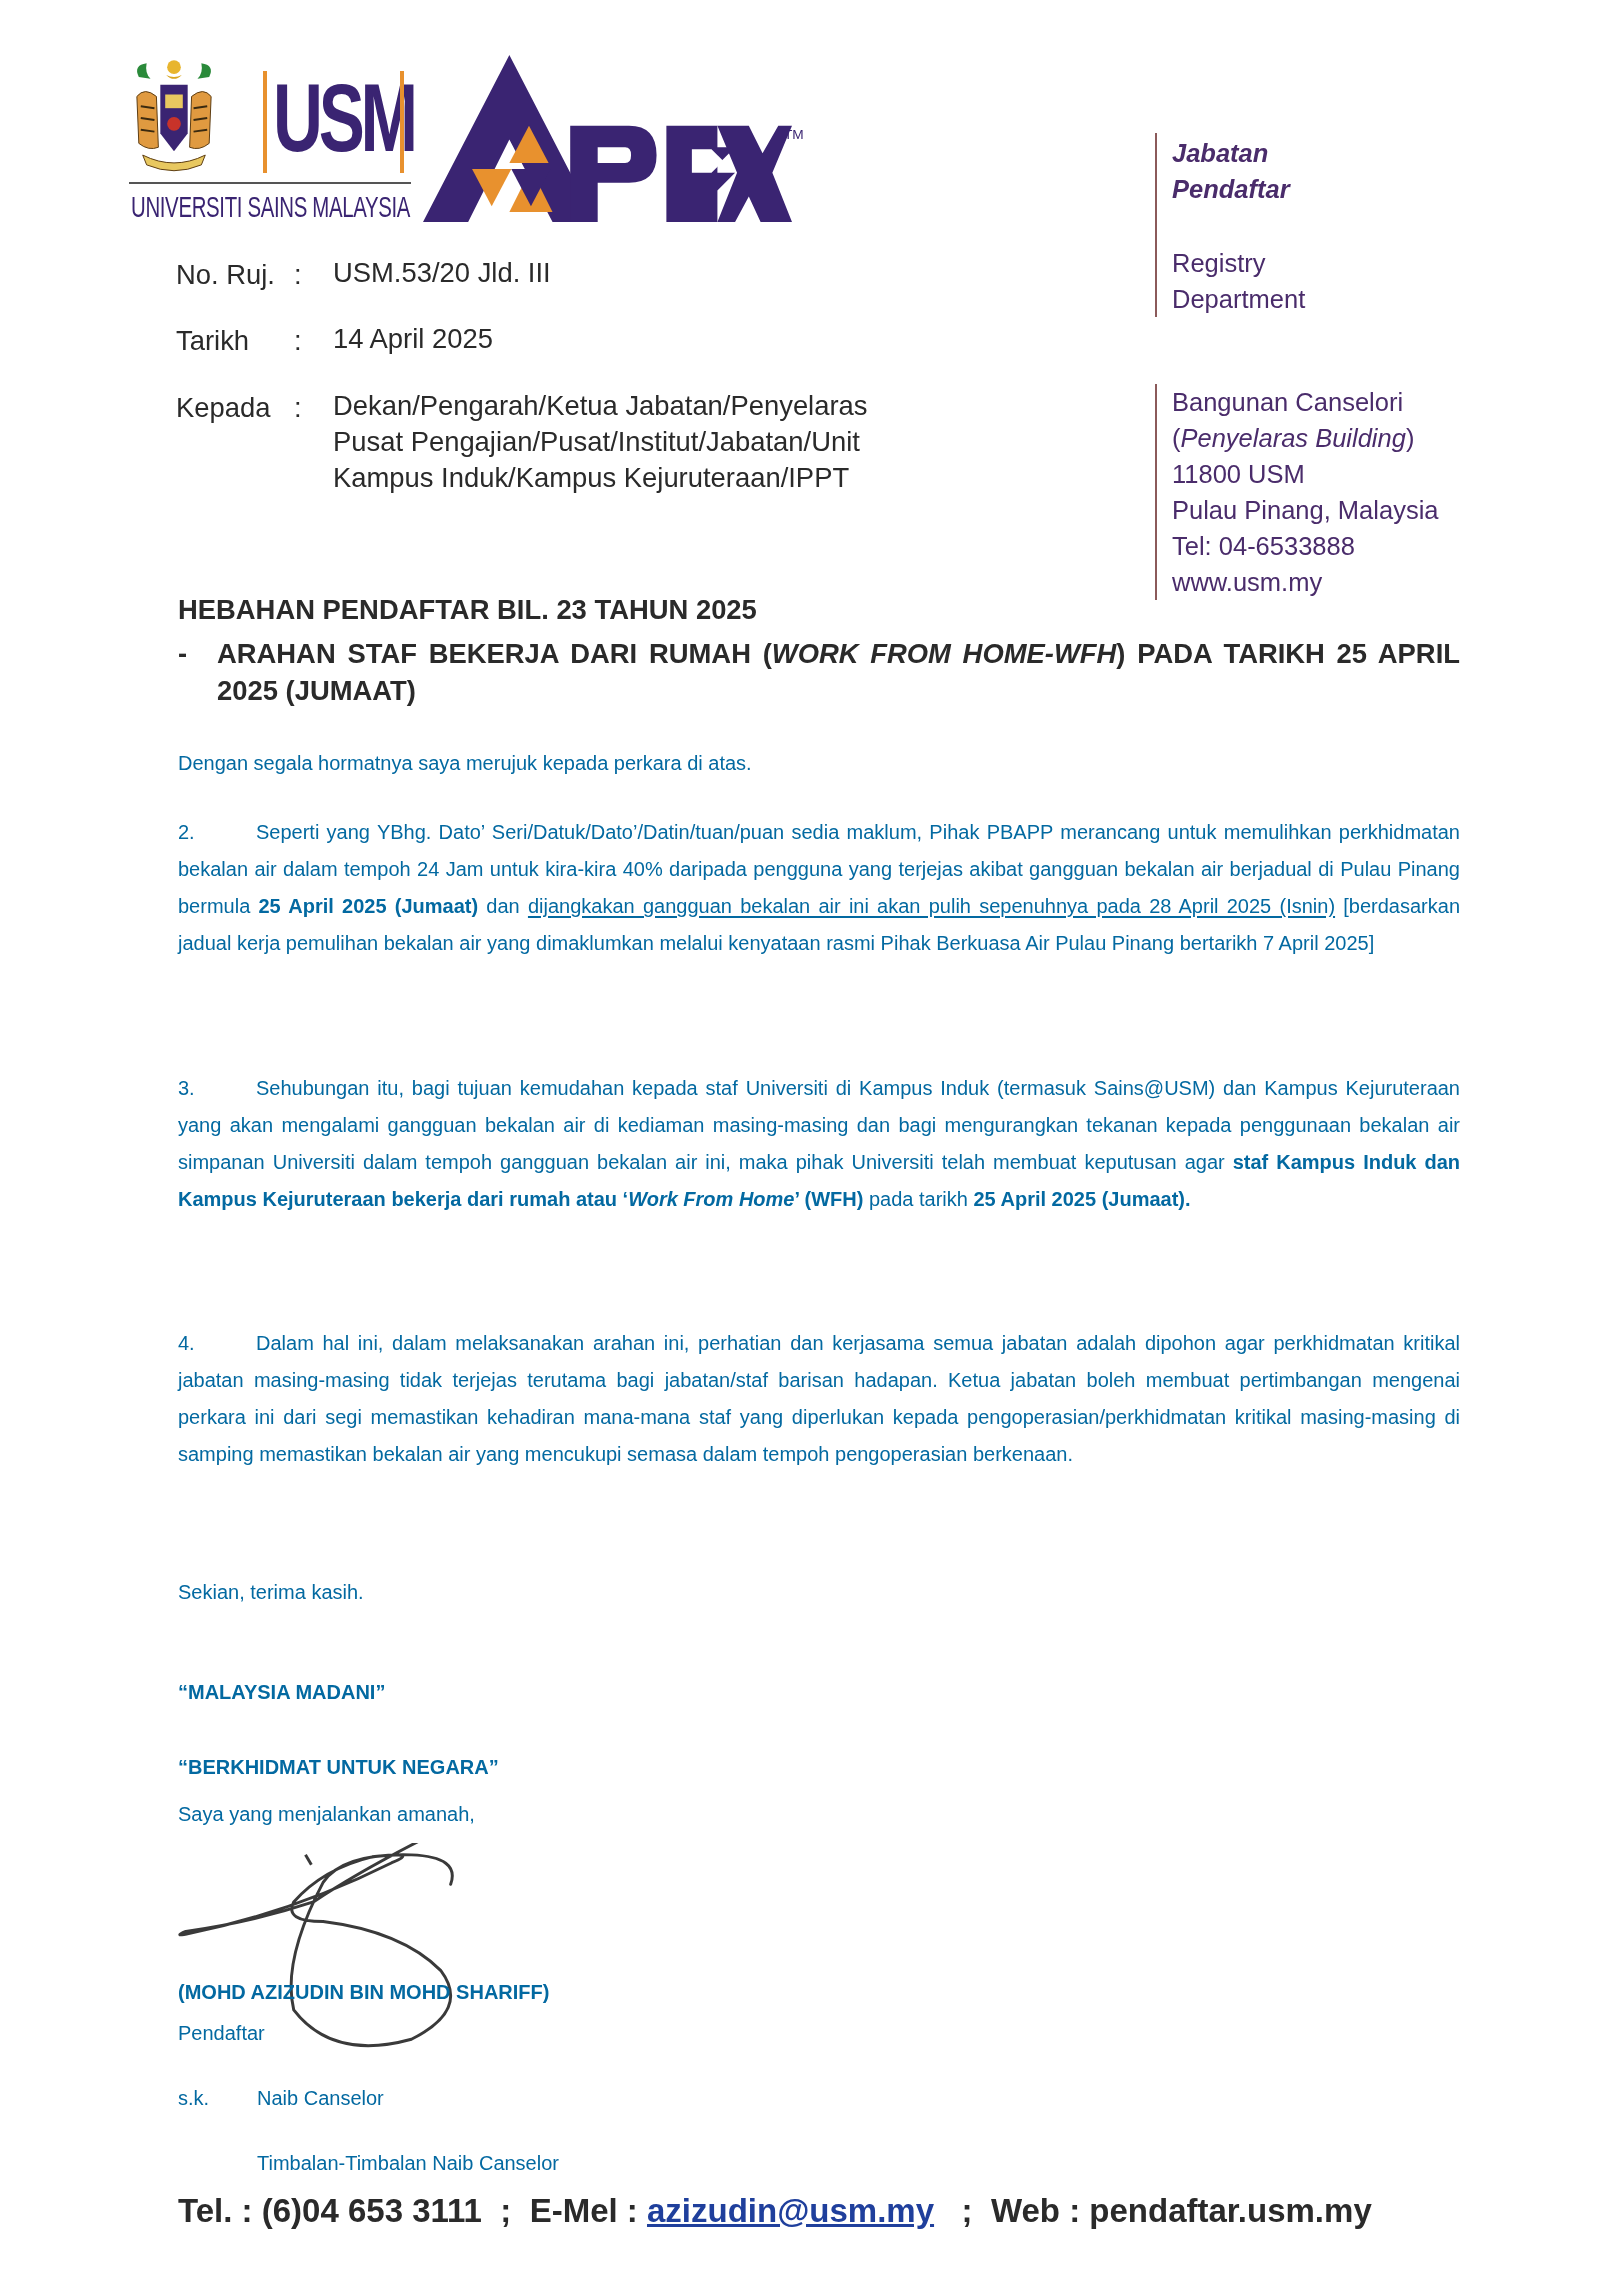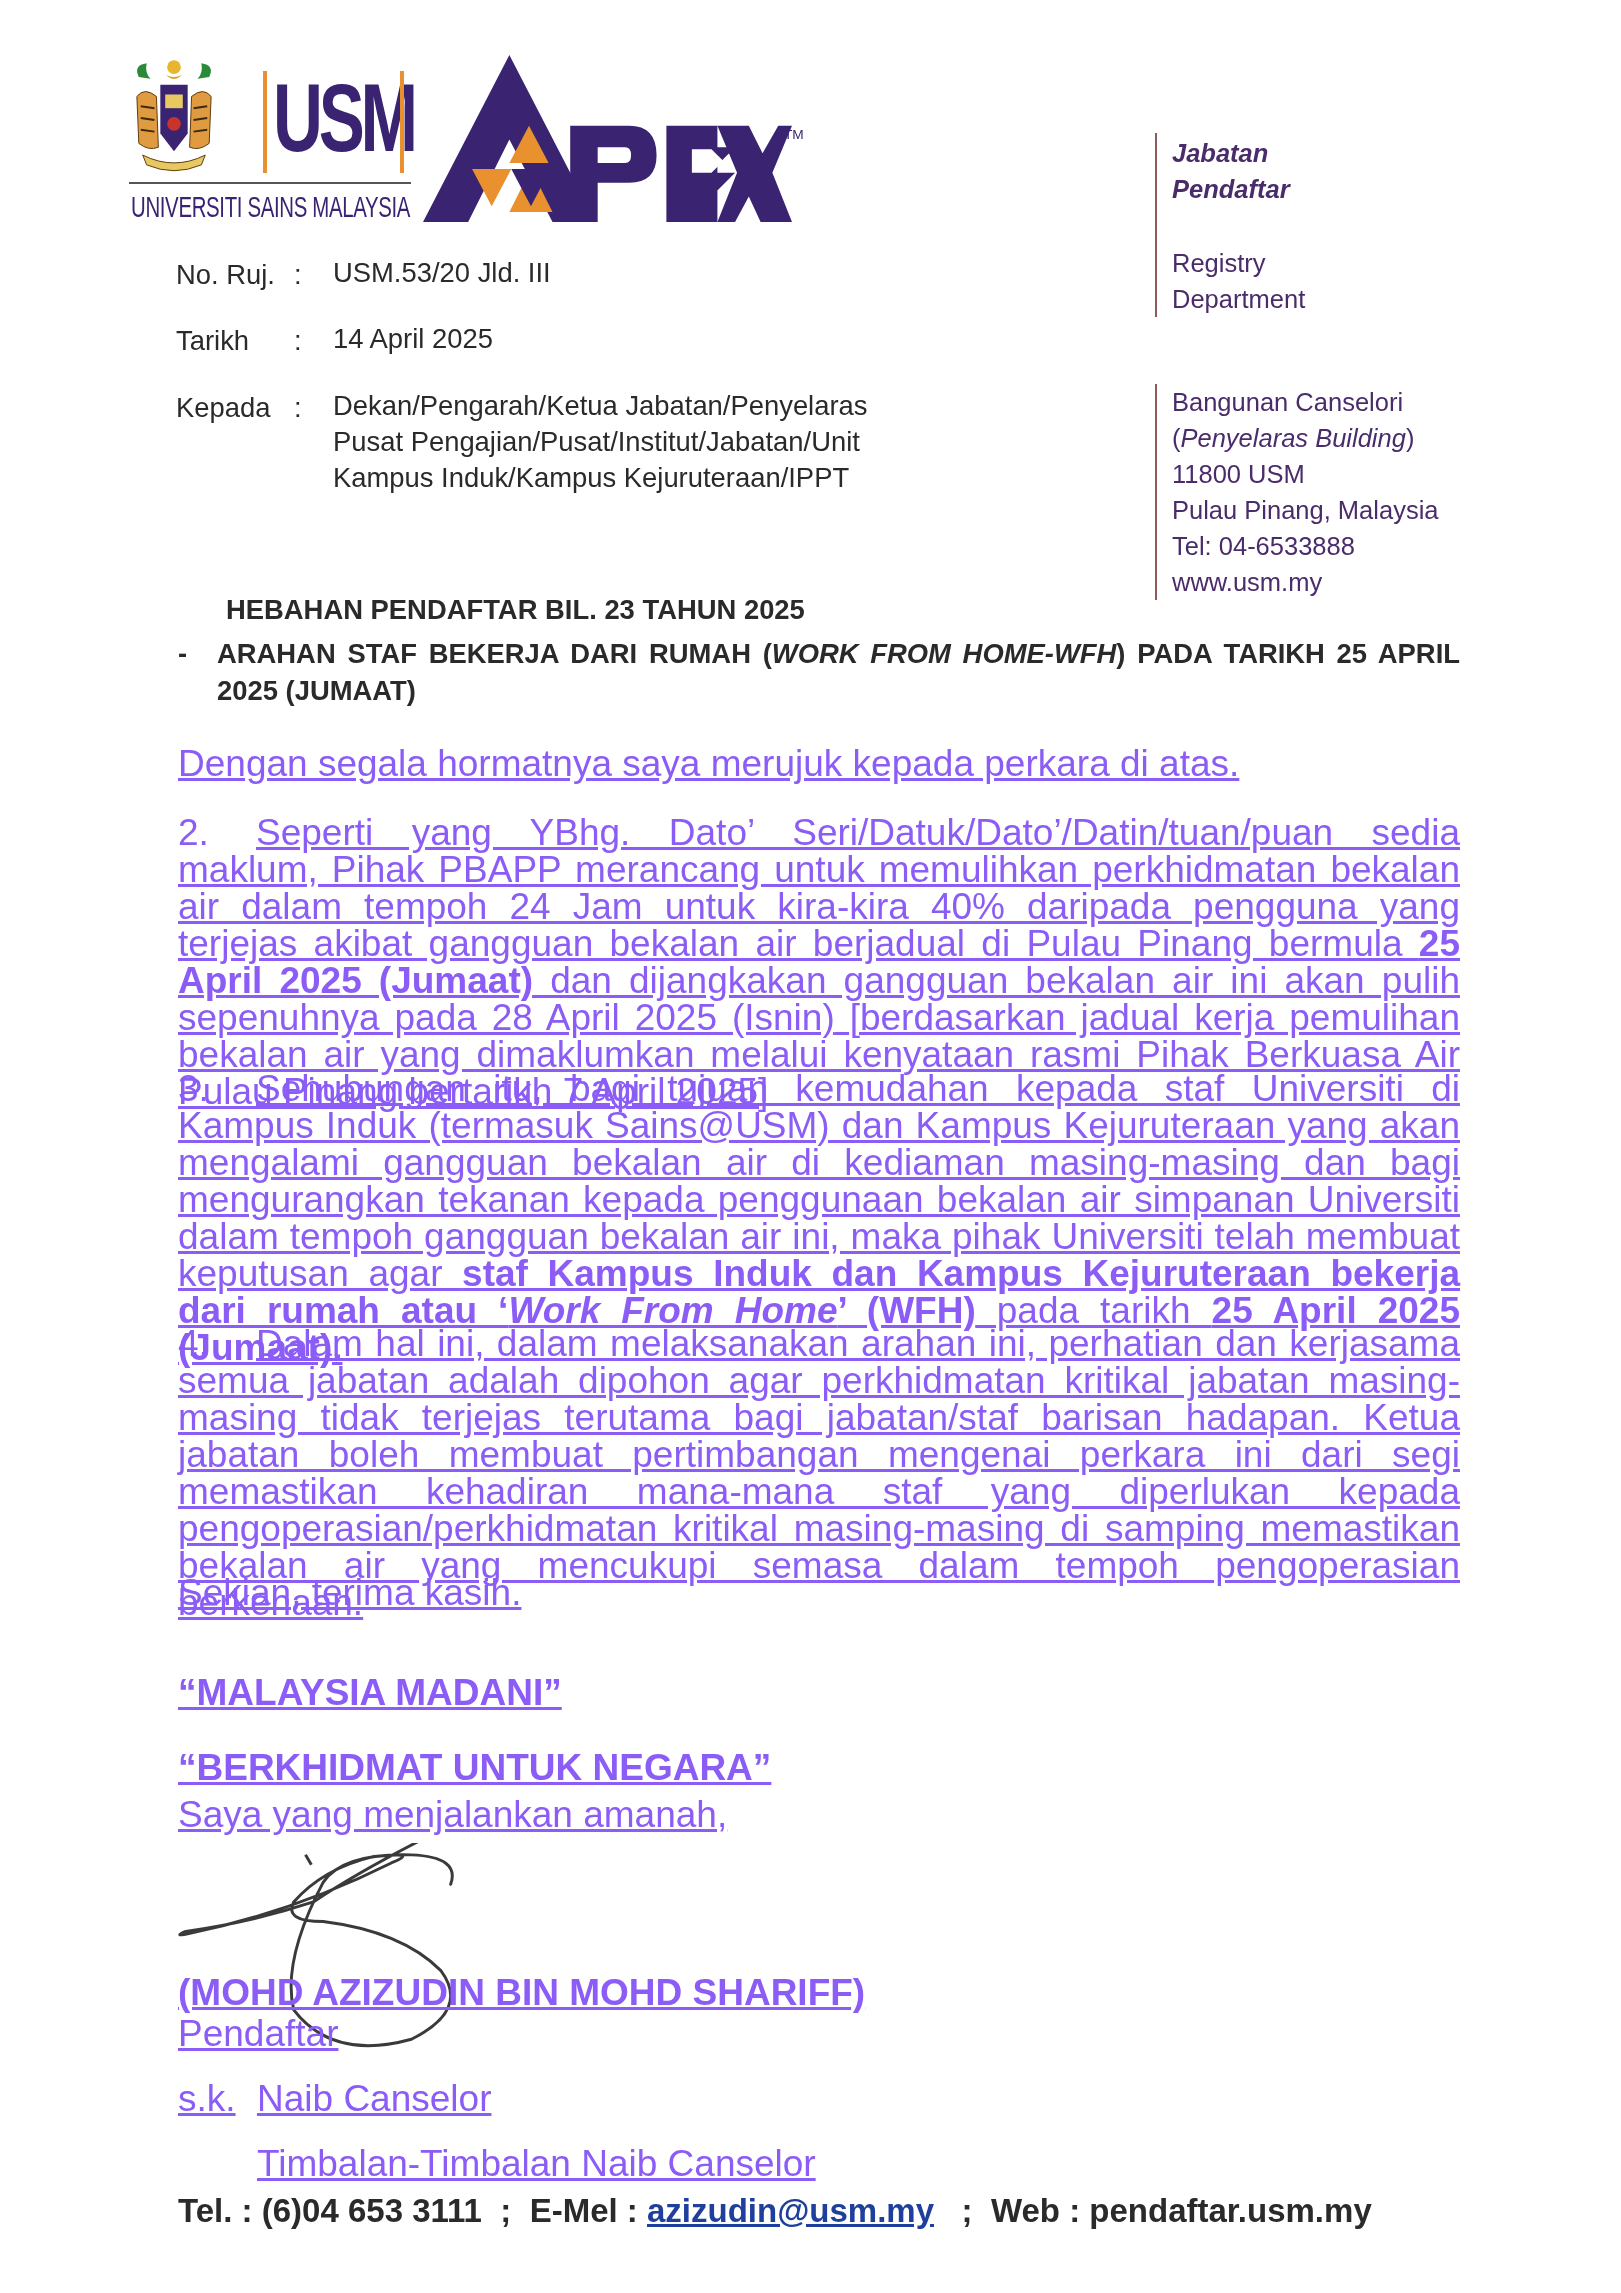--- a/index.html
+++ b/index.html
@@ -24,27 +24,27 @@
   .side-text { left: 1172px; font-size: 25.5px; color: #4a2c6b; line-height: 36px; }
   .side-bold { font-weight: bold; font-style: italic; }
 
   
   .meta-row { font-size: 27.4px; color: #2a2a2a; white-space: nowrap; padding-left: 17px; }
   .meta-label { position: absolute; left: 176px; }
   .meta-colon { position: absolute; left: 294px; }
   .meta-val { position: absolute; left: 333px; line-height: 36px; }
 
   
-  .body-text { left: 178px; width: 1282px; font-size: 37px; line-height: 37px; color: #8b5cf6; text-align: justify; text-decoration: underline; }
+  .body-text { left: 178px; width: 1282px; font-size: 20px; line-height: 37px; color: #0369a1; text-align: justify; }
   .para { margin: 0; }
   .title-bold { font-weight: bold; }
   .indent-num { display: inline-block; width: 78px; }
   u { text-decoration-thickness: 2px; text-underline-offset: 2.9px; }
 
-  .subject { left: 178px; top: 594px; font-size: 27.4px; font-weight: bold; color: #2a2a2a; margin-left: 48px; }
+  .subject { left: 178px; top: 594px; font-size: 27.4px; font-weight: bold; color: #2a2a2a; }
   .subject2 { left: 178px; top: 635px; width: 1282px; font-size: 27.4px; font-weight: bold; line-height: 37px; }
   .subject2 .dash { position: absolute; left: 0; top: 0; }
   .subject2 .txt { margin-left: 39px; display: block; text-align: justify; text-align-last: left; }
 
   .footer { left: 178px; top: 2192px; font-size: 33px; font-weight: bold; color: #2a2a2a; white-space: nowrap; }
   .footer a { color: #1f3f9c; text-decoration: underline; }
   .signature { left: 176px; top: 1843px; width: 412px; height: 216px; }
 </style>
 </head>
 <body>

